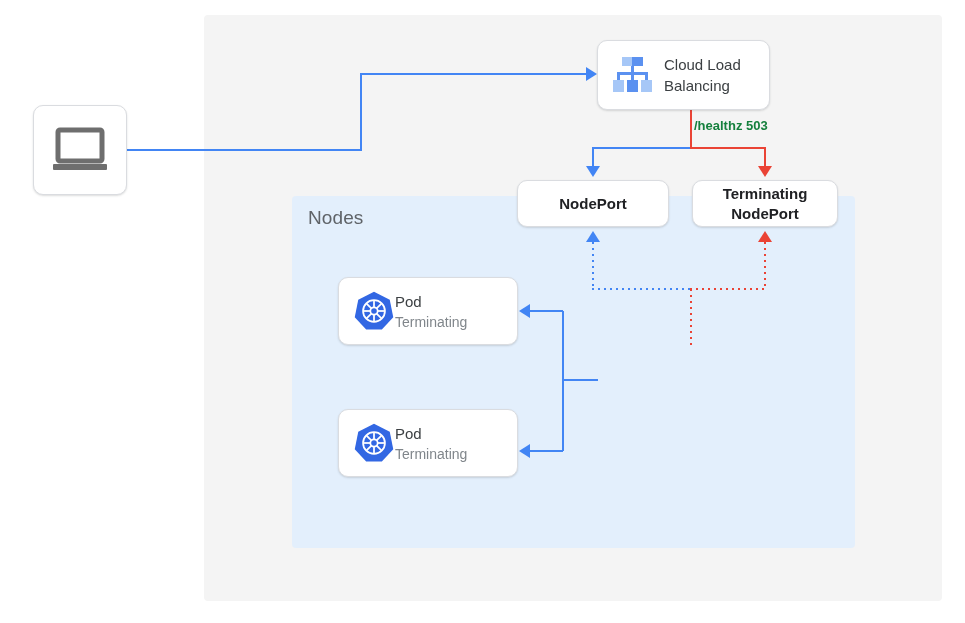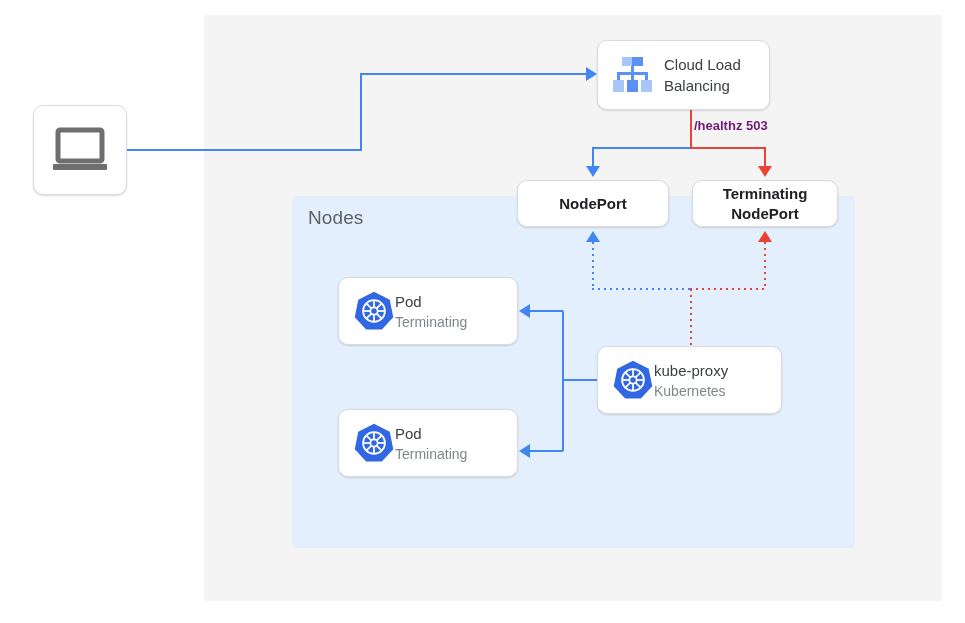--- a/index.html
+++ b/index.html
@@ -123,21 +123,21 @@
   .arrow-up    { border-left: 7px solid transparent; border-right: 7px solid transparent; border-bottom: 11px solid #4285f4; }
   .arrow-up-r  { border-left: 7px solid transparent; border-right: 7px solid transparent; border-bottom: 11px solid #ea4335; }
   .arrow-right { border-top: 7px solid transparent; border-bottom: 7px solid transparent; border-left: 11px solid #4285f4; }
   .arrow-left  { border-top: 7px solid transparent; border-bottom: 7px solid transparent; border-right: 11px solid #4285f4; }
 
   .healthz-label {
     position: absolute;
     left: 694px; top: 118px;
     font-size: 13px;
     font-weight: bold;
-    color: #701a75;
+    color: #15803d;
     white-space: nowrap;
   }
 </style>
 </head>
 <body>
 
 <div id="canvas">
 
   <div class="panel-gray"></div>
   <div class="panel-nodes"></div>
@@ -249,35 +249,14 @@
         <line x1="32.8" y1="15.2" x2="27" y2="21"></line>
         <line x1="21" y1="27" x2="15.2" y2="32.8"></line>
       </g>
     </svg>
     <div class="entity-text">
       <div class="box-title">Pod</div>
       <div class="box-sub">Terminating</div>
     </div>
   </div>
 
-  <div class="box" id="kubeproxy-box">
-    <svg class="k8s-icon" viewBox="0 0 48 48">
-      <path d="M24 2 L42 11 L46 31 L33 45 L15 45 L2 31 L6 11 Z" fill="#3267e3"></path>
-      <circle cx="24" cy="24" r="12.5" fill="none" stroke="#ffffff" stroke-width="2"></circle>
-      <circle cx="24" cy="24" r="4.2" fill="none" stroke="#ffffff" stroke-width="2"></circle>
-      <g stroke="#ffffff" stroke-width="2">
-        <line x1="24" y1="11.5" x2="24" y2="19.8"></line>
-        <line x1="24" y1="28.2" x2="24" y2="36.5"></line>
-        <line x1="11.5" y1="24" x2="19.8" y2="24"></line>
-        <line x1="28.2" y1="24" x2="36.5" y2="24"></line>
-        <line x1="15.2" y1="15.2" x2="21" y2="21"></line>
-        <line x1="27" y1="27" x2="32.8" y2="32.8"></line>
-        <line x1="32.8" y1="15.2" x2="27" y2="21"></line>
-        <line x1="21" y1="27" x2="15.2" y2="32.8"></line>
-      </g>
-    </svg>
-    <div class="entity-text">
-      <div class="box-title">kube-proxy</div>
-      <div class="box-sub">Kubernetes</div>
-    </div>
-  </div>
 
 </div>
 
 </body></html>

